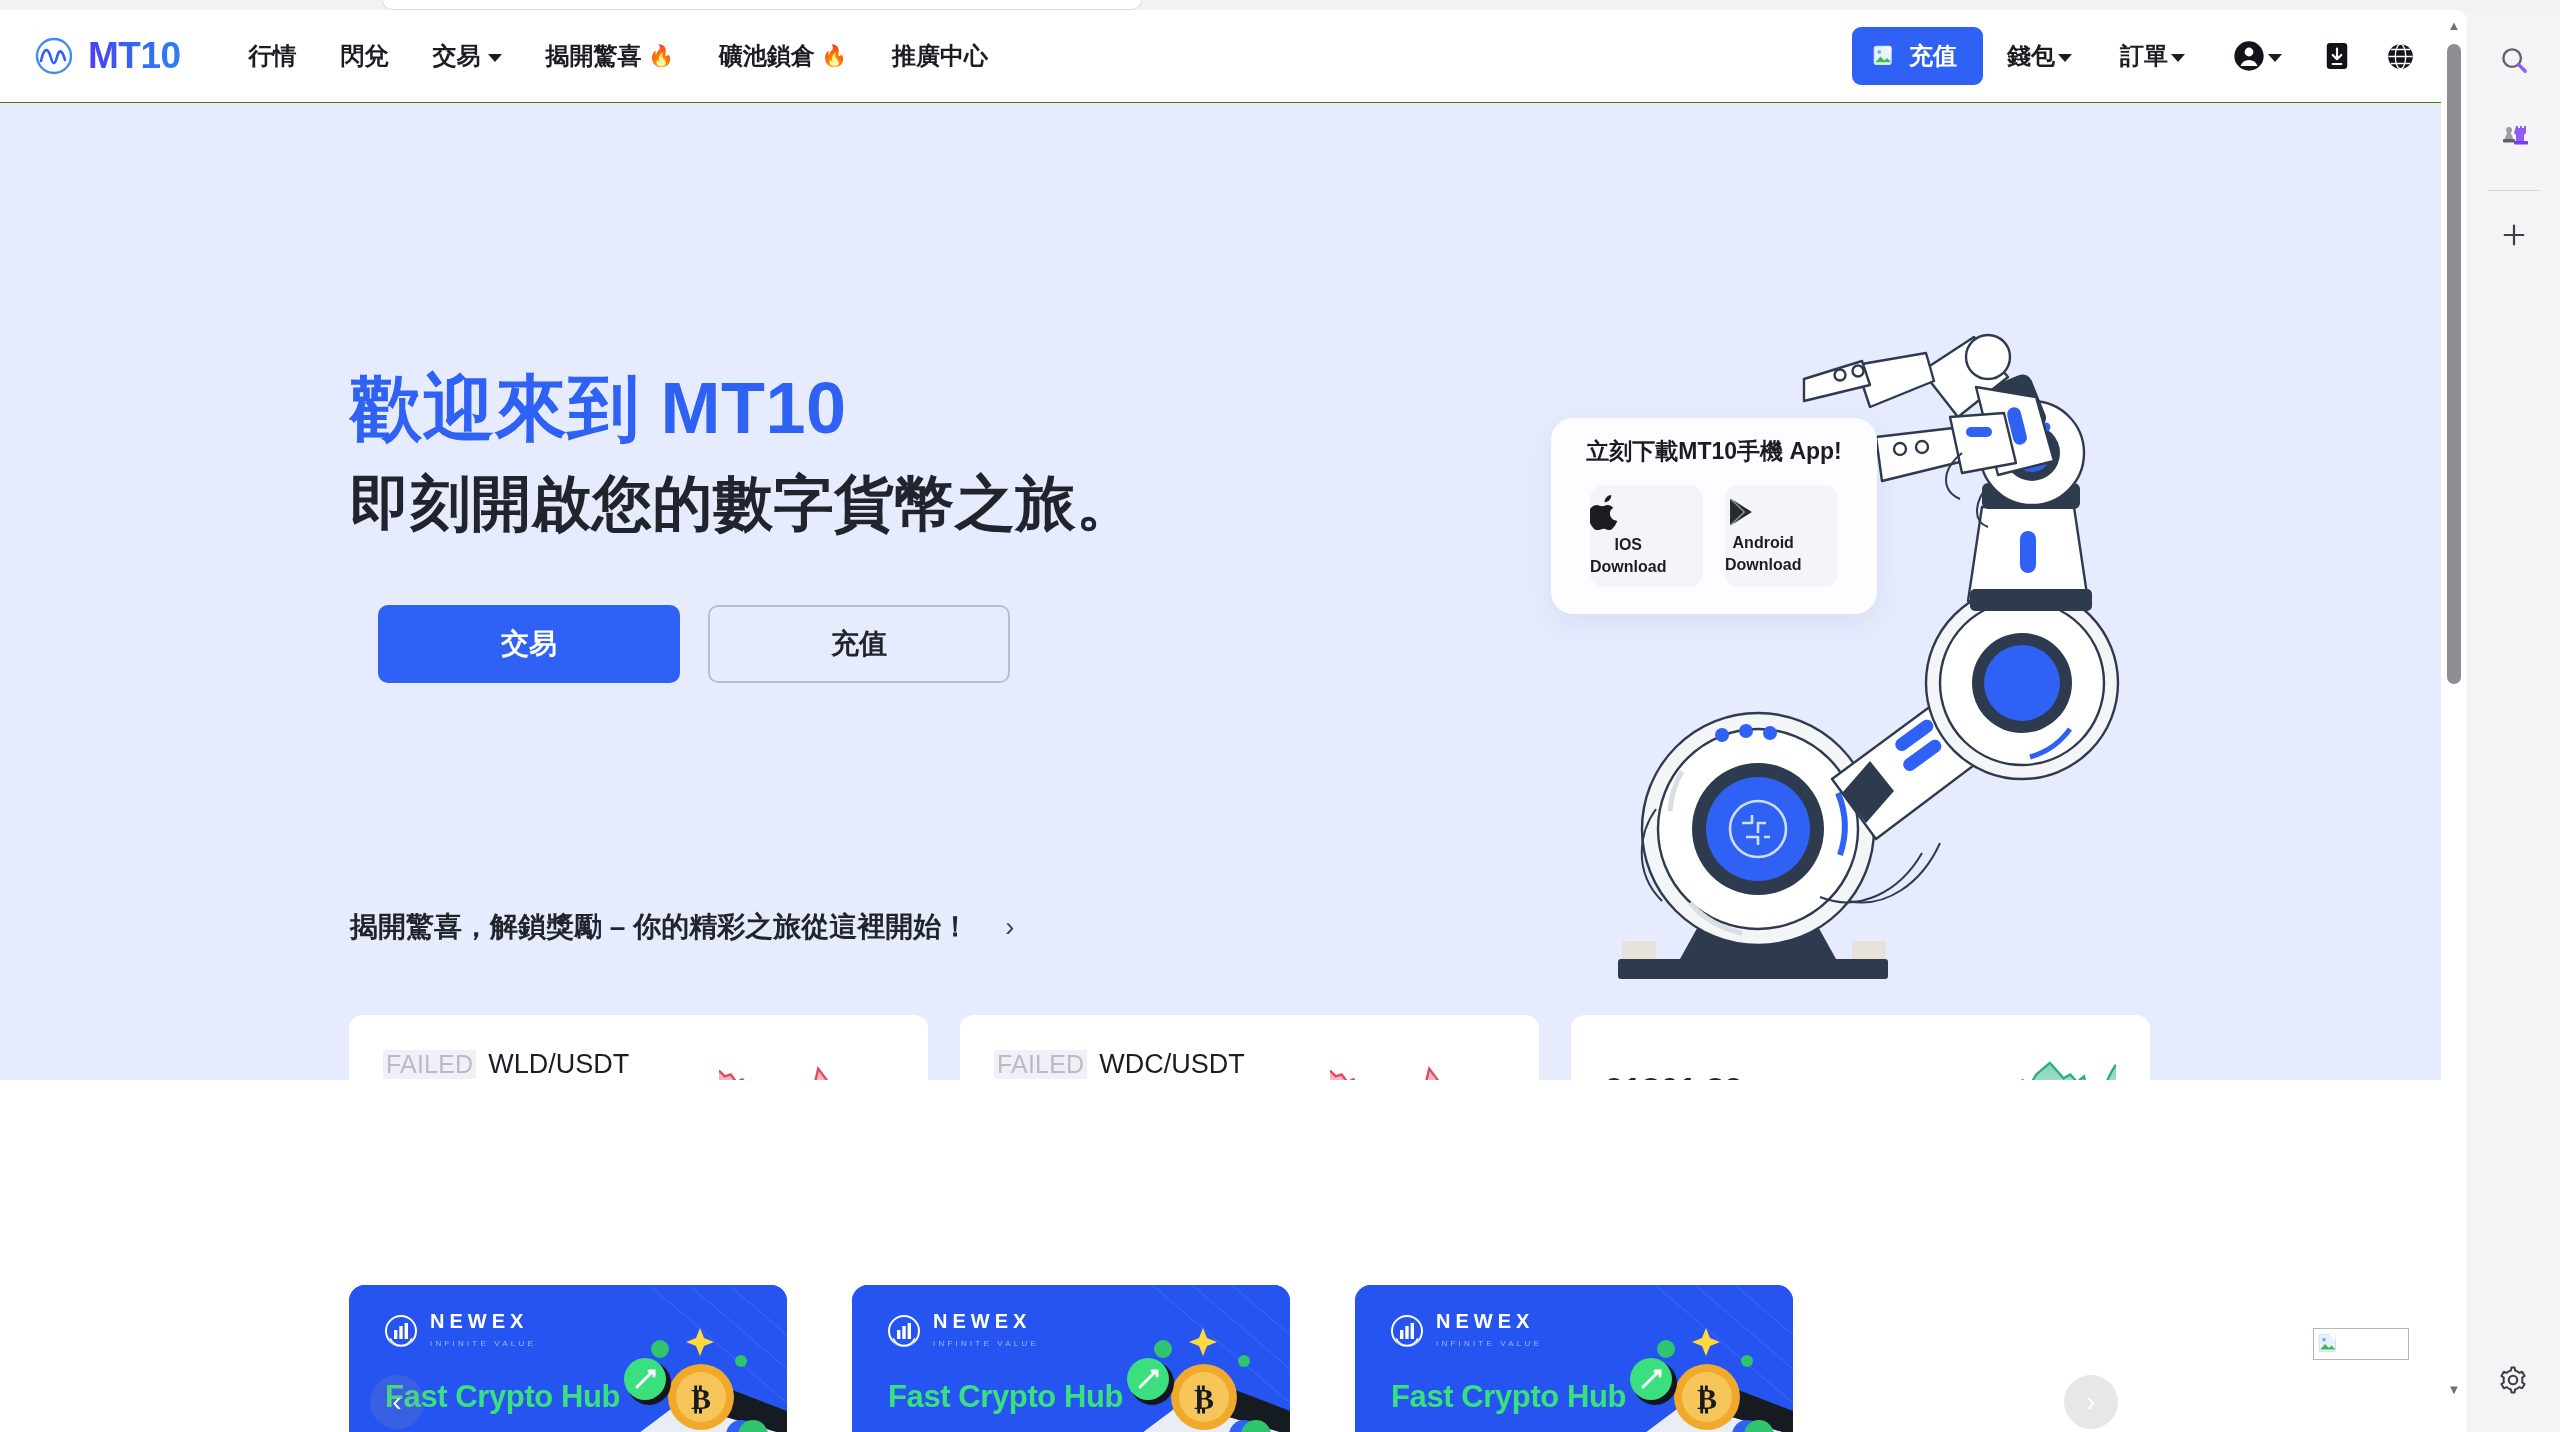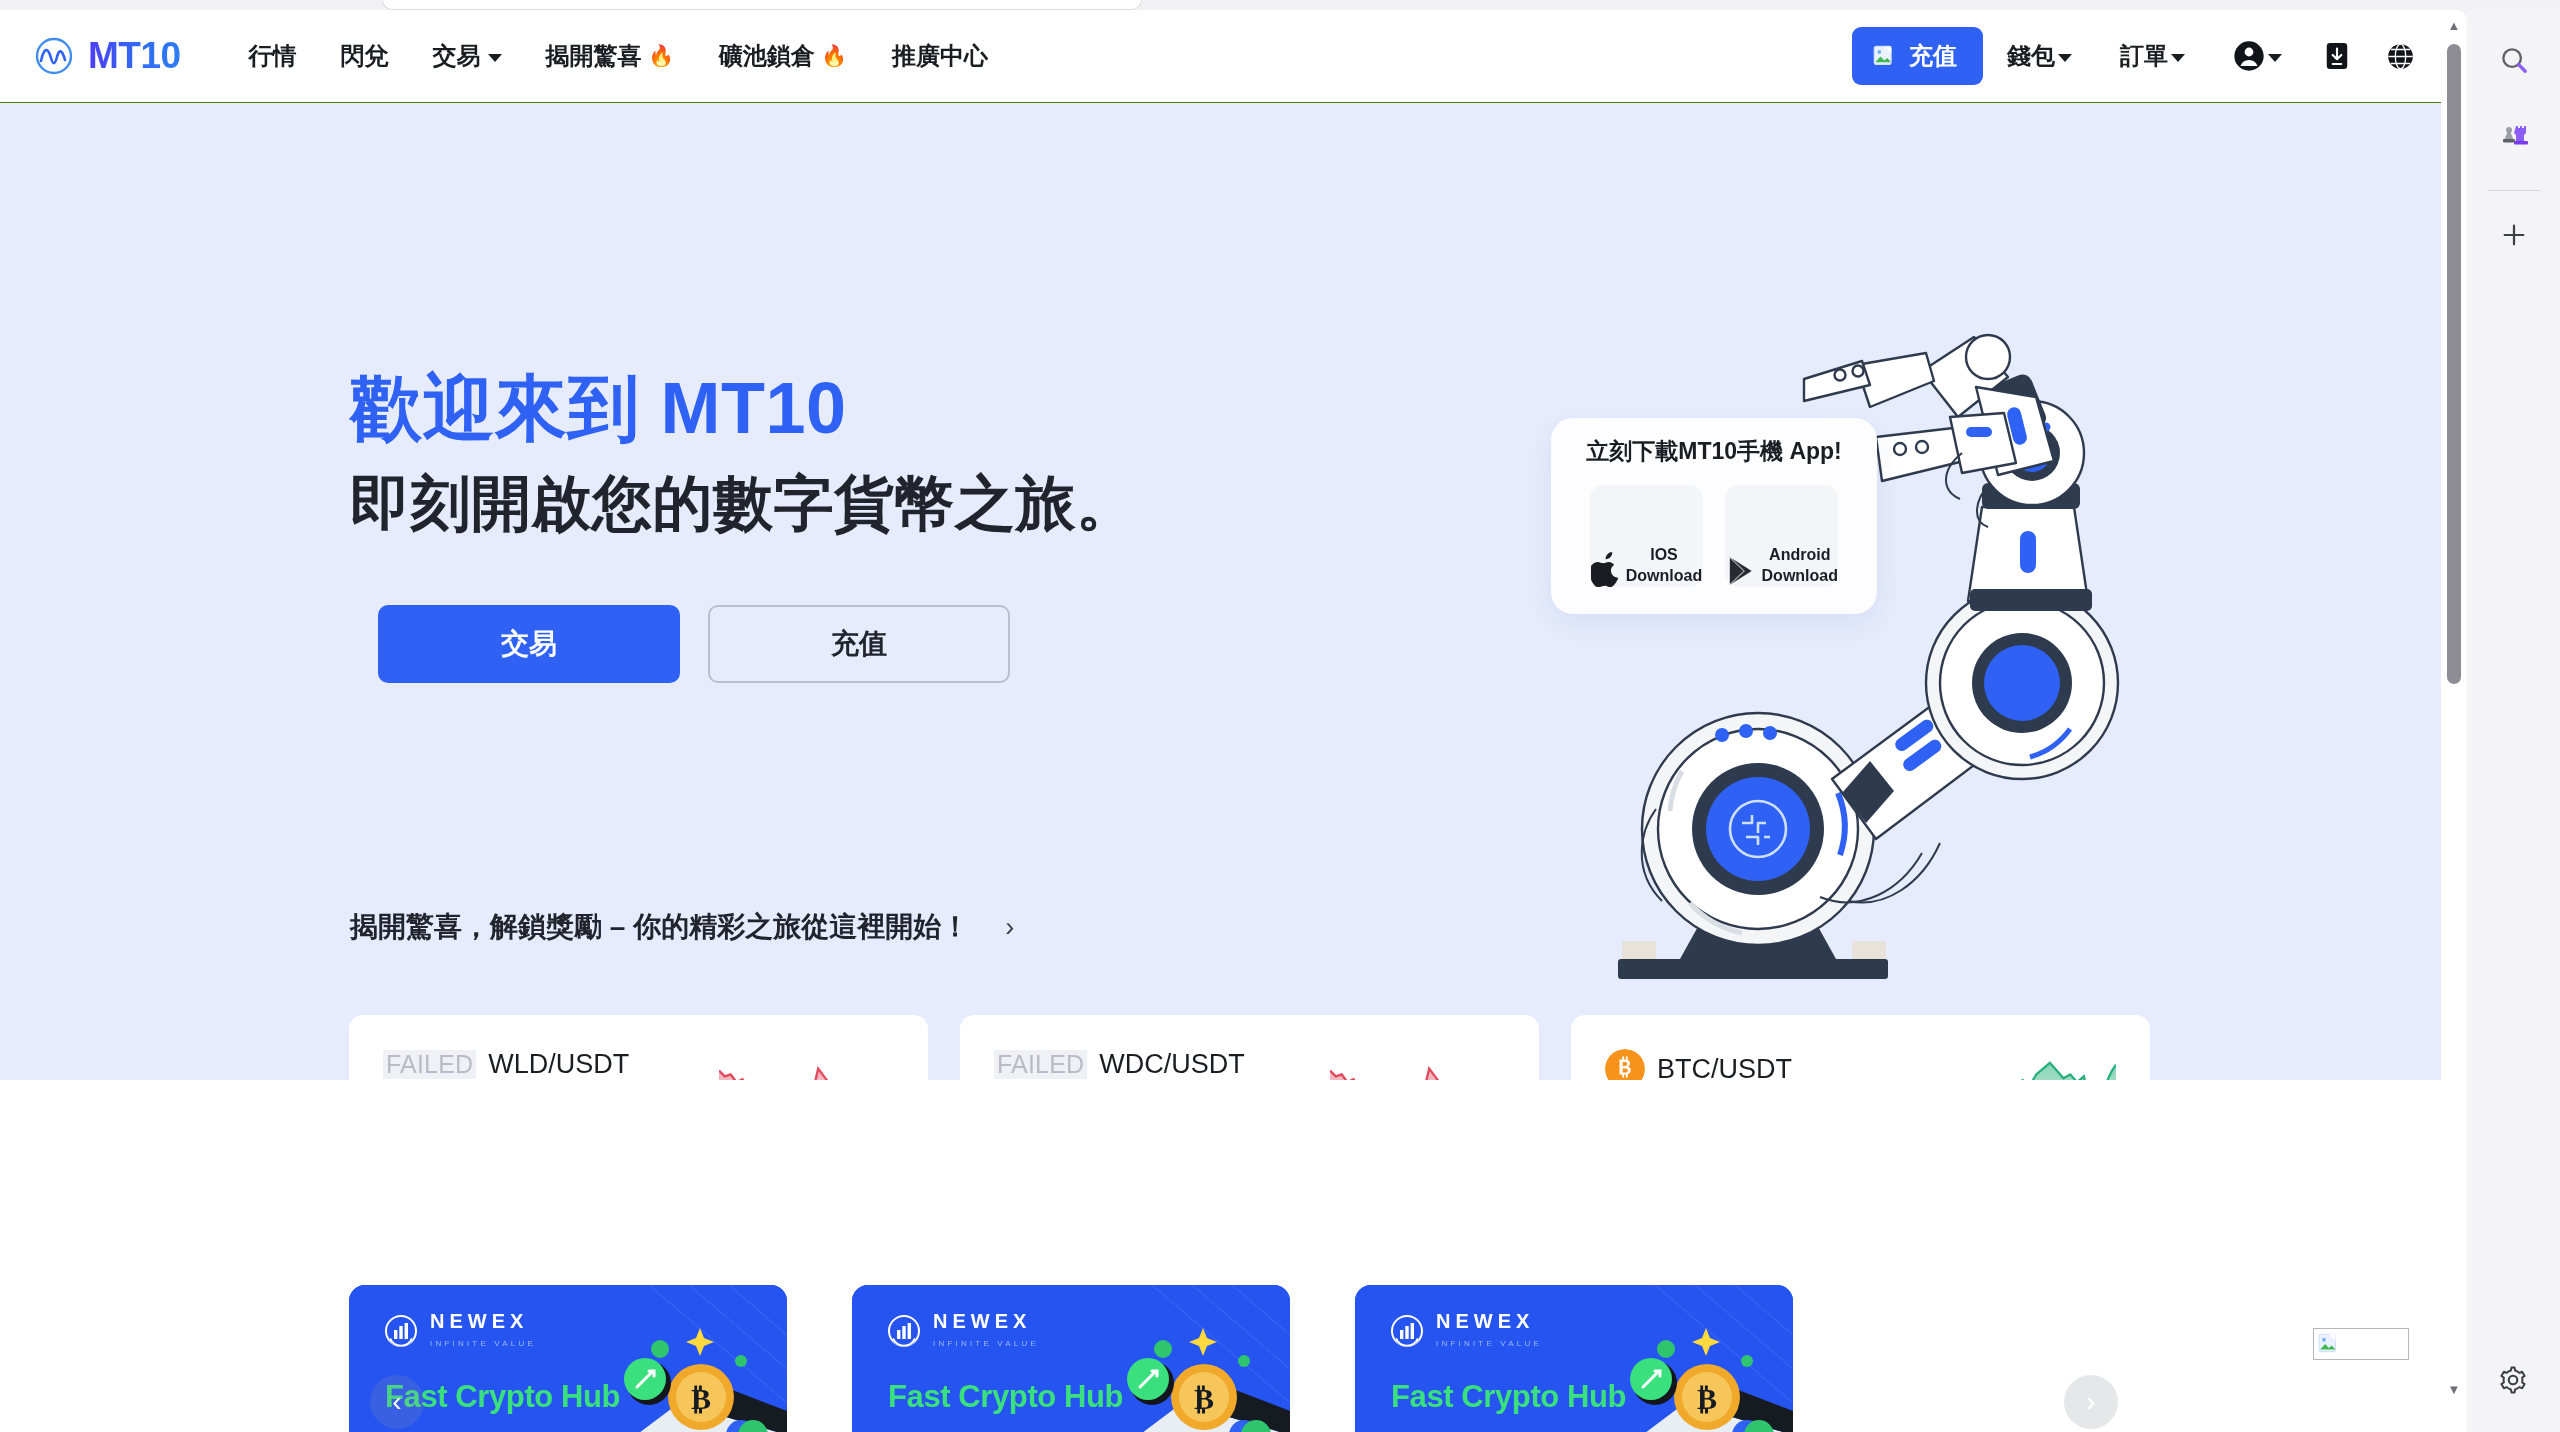--- a/index.html
+++ b/index.html
@@ -64,21 +64,21 @@
   #promo-text { font-size:28px; font-weight:700; color:#21242c; }
   #promo-arrow { font-size:27px; color:#3c4049; }
 
   
   #app-card { position:absolute; left:1551px; top:315px; width:326px; height:196px;
       background:#fdfdff; border-radius:22px; box-shadow:0 10px 30px rgba(40,60,120,.07);
       padding:18px 0 0 0; text-align:center; z-index:6;}
   #app-card-title { font-size:23px; font-weight:700; color:#1b1d22; }
   #app-btn-row { display:flex; justify-content:center; gap:22px; margin-top:18px; }
   .app-btn { width:113px; height:102px; background:#f4f5f9; border-radius:14px;
-      display:flex; flex-direction:row; align-items:flex-end; justify-content:center; gap:4px;
+      display:flex; flex-direction:column; align-items:flex-start; justify-content:center; gap:4px;
       cursor:pointer; }
   .app-btn-label { font-size:16px; font-weight:700; color:#1b1d22; line-height:1.35; }
 
   
   #robot { position:absolute; left:1570px; top:228px; width:570px; height:670px; z-index:2; }
 
   
   #ticker-row { position:absolute; left:349px; top:912px; display:flex; gap:32px; }
   .ticker-card { width:579px; height:228px; background:#fff; border-radius:14px; padding:34px 34px 0 34px;
       position:relative; cursor:pointer; }
@@ -378,33 +378,20 @@
               <stop offset="0%" stop-color="#e2495d" stop-opacity=".45"></stop>
               <stop offset="100%" stop-color="#e2495d" stop-opacity="0"></stop>
             </linearGradient>
               </defs>
             <path d="M0,14 L6,20 L12,18 L18,26 L24,23 L30,30 L36,28 L42,34 L48,36 L54,70 L60,66 L66,42 L72,44 L78,48 L84,42 L90,45 L96,38 L102,12 L108,20 L114,28 L120,34 L126,40 L132,38 L138,50 L144,53 L150,46 L156,52 L162,54 L168,60 L174,58 L180,62 L180,96 L0,96 Z" fill="url(#gdown2)"></path>
             <path d="M0,14 L6,20 L12,18 L18,26 L24,23 L30,30 L36,28 L42,34 L48,36 L54,70 L60,66 L66,42 L72,44 L78,48 L84,42 L90,45 L96,38 L102,12 L108,20 L114,28 L120,34 L126,40 L132,38 L138,50 L144,53 L150,46 L156,52 L162,54 L168,60 L174,58 L180,62" fill="none" stroke="#e2495d" stroke-width="2.4"></path>
           </svg>
         </div>
 
         <div class="ticker-card">
-          <div class="tk-head">
-            <svg class="btc-ico" viewBox="0 0 40 40">
-              <circle cx="20" cy="20" r="20" fill="#f7931a"></circle>
-              <path d="M14.5 10.5h5.3c3.3 0 5.2 1.3 5.2 3.8 0 1.6-.8 2.7-2.2 3.2 1.9.4 3 1.7 3 3.7 0 2.8-2.1 4.3-5.7 4.3h-5.6z
-                       M17.6 13v4h2.3c1.5 0 2.3-.7 2.3-2s-.8-2-2.3-2z
-                       M17.6 19.4V23.5h2.6c1.7 0 2.6-.7 2.6-2.1s-.9-2-2.6-2z" fill="#ffffff"></path>
-              <rect x="17.3" y="7.4" width="1.8" height="4" fill="#ffffff"></rect>
-              <rect x="20.9" y="7.4" width="1.8" height="4" fill="#ffffff"></rect>
-              <rect x="17.3" y="24.6" width="1.8" height="4" fill="#ffffff"></rect>
-              <rect x="20.9" y="24.6" width="1.8" height="4" fill="#ffffff"></rect>
-            </svg>
-            <span class="tk-pair">BTC/USDT</span>
-          </div>
           <div class="tk-price">91861.82</div>
           <div class="tk-chg" style="color:#25b07a">0.72%</div>
           <svg class="tk-spark" viewBox="0 0 180 96" preserveAspectRatio="none">
             <defs>
                 <linearGradient id="gup1" x1="0" y1="0" x2="0" y2="1">
               <stop offset="0%" stop-color="#25b07a" stop-opacity=".55"></stop>
               <stop offset="100%" stop-color="#25b07a" stop-opacity="0"></stop>
             </linearGradient>
               </defs>
             <path d="M0,56 L7,50 L14,52 L21,44 L28,48 L35,42 L42,46 L49,38 L56,40 L63,32 L70,36 L77,28 L84,24 L91,30 L98,18 L105,12 L112,6 L119,14 L126,22 L133,18 L140,26 L147,20 L154,52 L161,58 L168,32 L173,20 L176,14 L180,8 L180,96 L0,96 Z" fill="url(#gup1)"></path>

